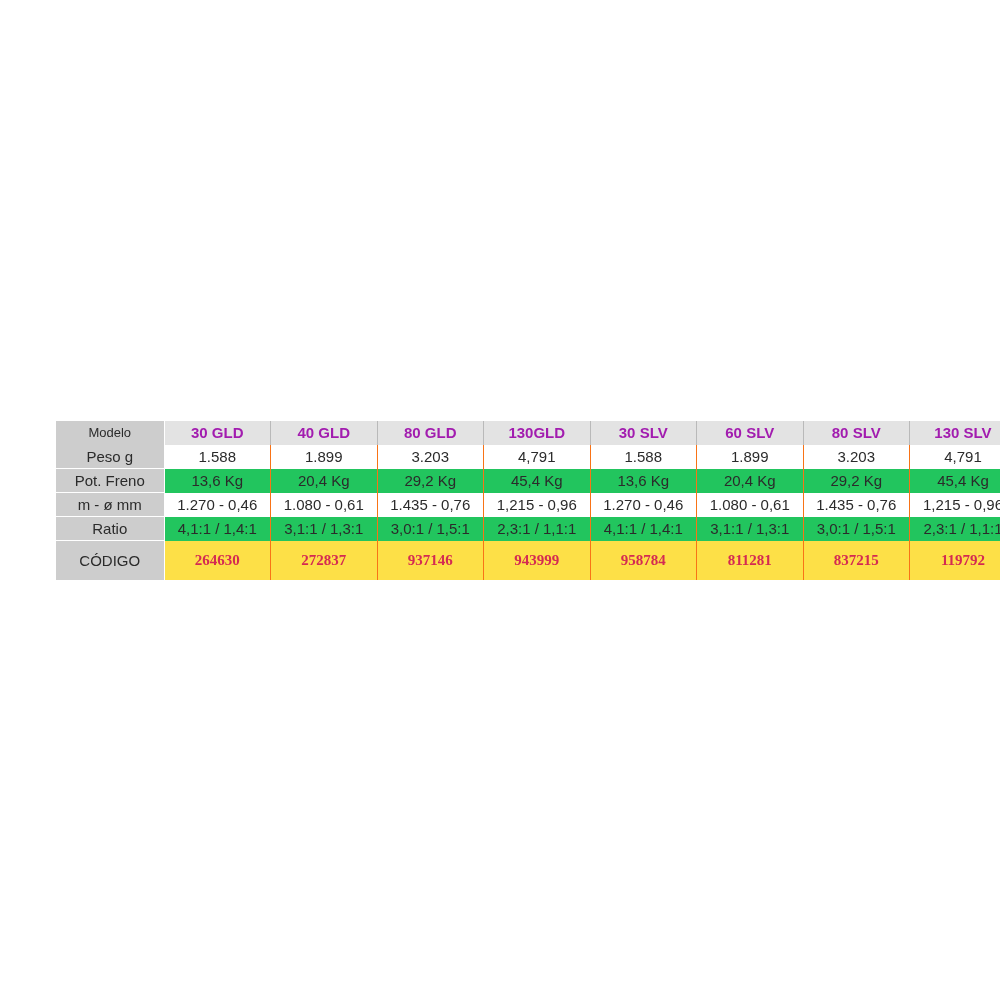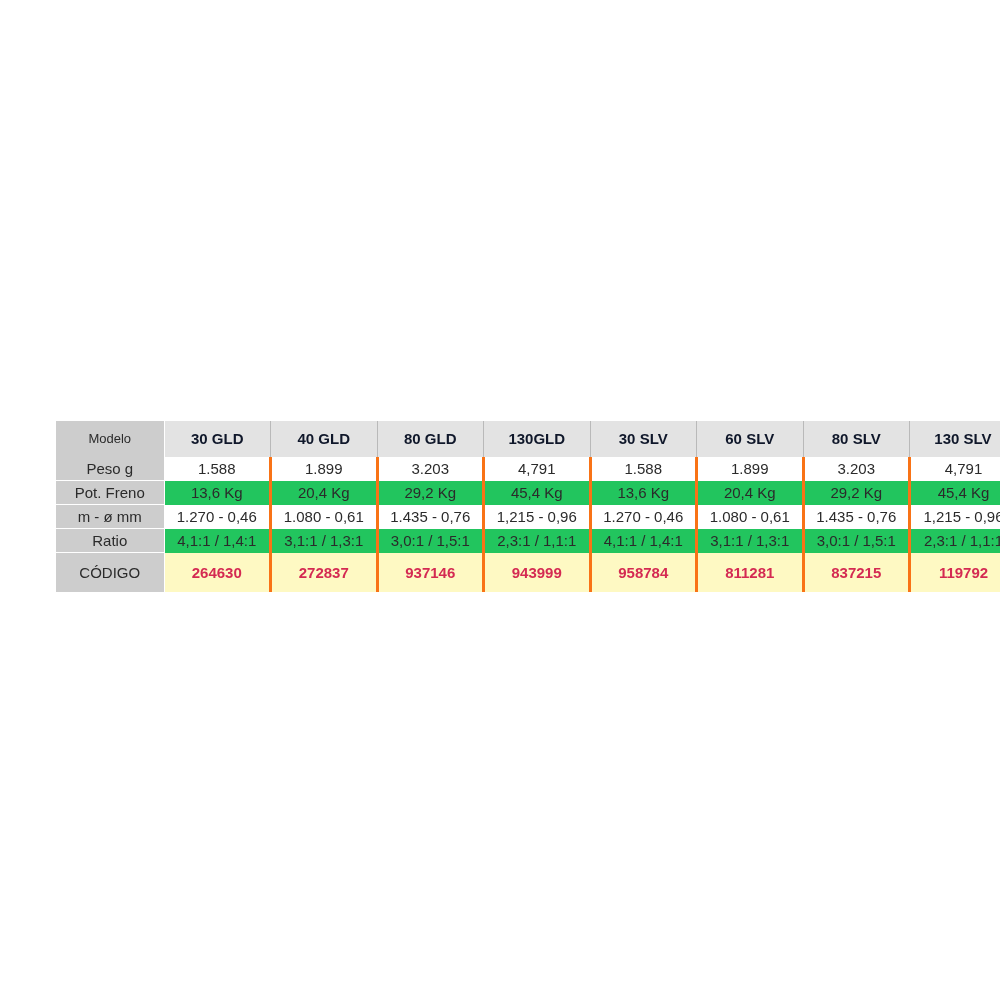--- a/index.html
+++ b/index.html
@@ -55,55 +55,56 @@
     font-weight: normal;
     font-size: 13px;
     padding-right: 7px;
     border-bottom: 1px solid #ffffff;
     border-right: 1px solid #ffffff;
   }
   tr:last-child th.row-label { border-bottom: none; }
 
   
   td.data-cell {
-    border-right: 3px solid #f97316;
+    border-right: 1px solid #f97316;
     background: #ffffff;
   }
   td.data-cell:last-child { border-right: none; }
 
   
   tr.stripe td.data-cell { background: #22c55e; margin-left: 8px; }
   tr.plain  td.data-cell { background: #ffffff; }
 
   
   tr.head-row th.col-head {
     background: #e3e3e3;
     font-weight: bold;
     font-size: 15px;
-    color: #0f172a;
+    color: #a21caf;
     border-right: 1px solid #b9b9b9;
-    height: 36px;
+    height: 24px;
     line-height: 24px;
   }
   tr.head-row th.col-head:last-child { border-right: none; }
   tr.head-row th.row-label {
     background: #cdcdcd;
     font-size: 13px;
     height: 24px;
     line-height: 24px;
   }
 
   
   tr.codigo-row td.data-cell {
-    background: #fef9c3;
+    background: #fde047;
     color: #d42a52;
     font-weight: bold;
     font-size: 15px;
     height: 25px;
     line-height: 25px;
+    font-family: Liberation Serif, serif;
   }
   tr.codigo-row th.row-label {
     height: 39px;
     line-height: 25px;
   }
 </style>
 </head>
 <body>
 
 <div id="spec-table-wrap">

